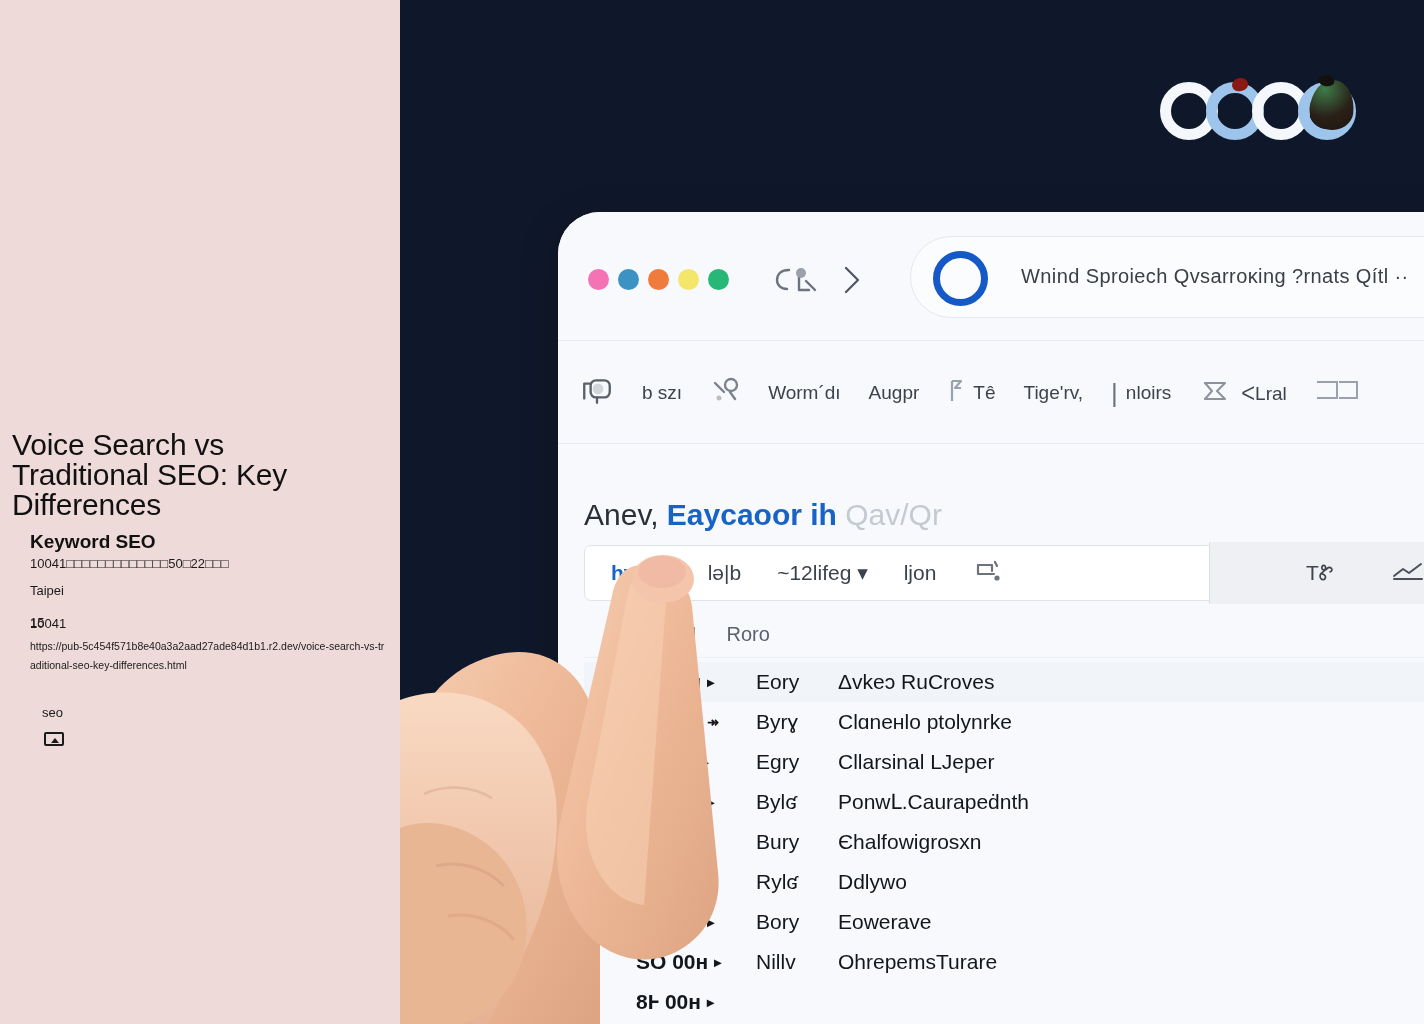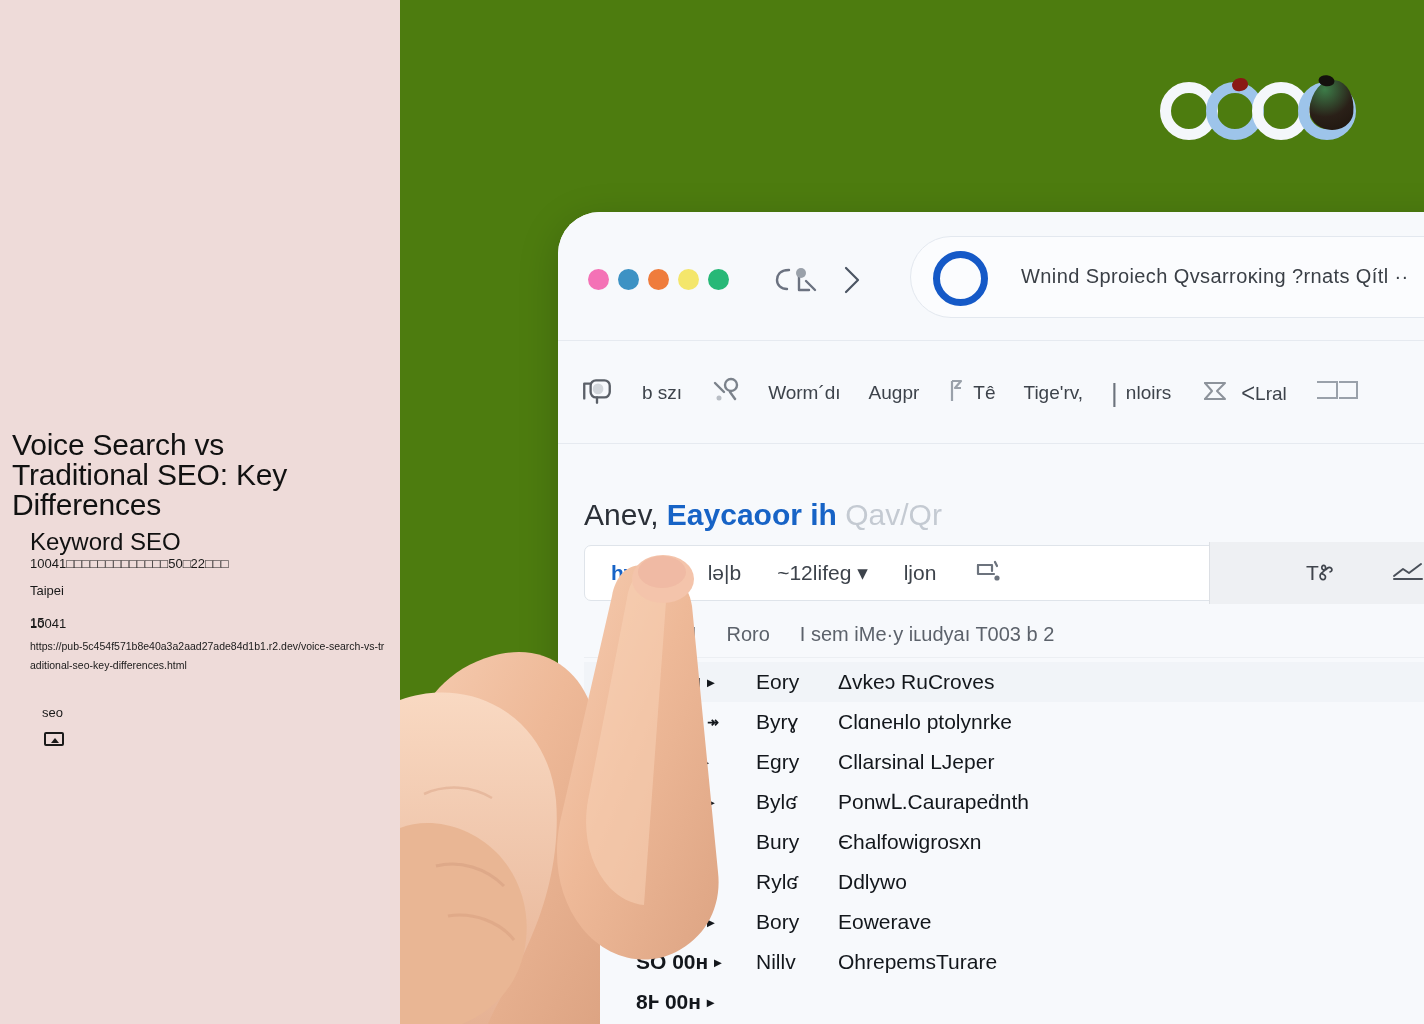--- a/index.html
+++ b/index.html
@@ -26,22 +26,23 @@
   .article-title {
     position: absolute; left: 12px; top: 430px;
     width: 340px;
     font-size: 30px; line-height: 30px;
     font-weight: 400;
     color: #111111;
     letter-spacing: -0.2px;
   }
   .sub-title {
     position: absolute; left: 30px; top: 531px;
-    font-size: 24px; line-height: 22px;
+    font-size: 19px; line-height: 22px;
     color: #111111;
+    font-weight: bold;
   }
   .meta-line {
     position: absolute; left: 30px;
     font-size: 13px; line-height: 14px;
     color: #1a1a1a;
     white-space: nowrap;
   }
   .meta-1 { top: 557px; }
   .meta-2 { top: 584px; margin-top: 32px; }
   .meta-3 { top: 584px; }
@@ -70,21 +71,21 @@
     width: 0; height: 0;
     border-left: 4px solid transparent;
     border-right: 4px solid transparent;
     border-bottom: 5px solid #1a1a1a;
   }
 
   
   .right-panel {
     position: absolute; left: 400px; top: 0;
     width: 1024px; height: 1024px;
-    background: #4d7c0f;
+    background: #0f172a;
     overflow: hidden;
   }
 
   
   .logo {
     position: absolute; right: 64px; top: 78px;
     width: 200px; height: 68px;
   }
   .logo .ring {
     position: absolute; top: 4px;
@@ -429,21 +430,20 @@
             <path d="M3 15 L12 8 L18 12 L30 3"></path>
             <path d="M3 18 L31 18"></path>
           </svg>
         </span>
         <span class="rp-item">Excíetonı</span>
       </div>
 
       <div class="subheader">
         <span class="sh-item">HIy ounI</span>
         <span class="sh-item">Roro</span>
-        <span class="sh-item">I sem iMe·y iʟudyaı T003 b 2</span>
       </div>
 
       <div class="rows">
 
         <div class="row alt">
           <span class="cell-vol">
               <span>68 00ʜ</span>
               <span class="arrow">▸</span>
             </span>
           <span class="cell-b">Eory</span>

